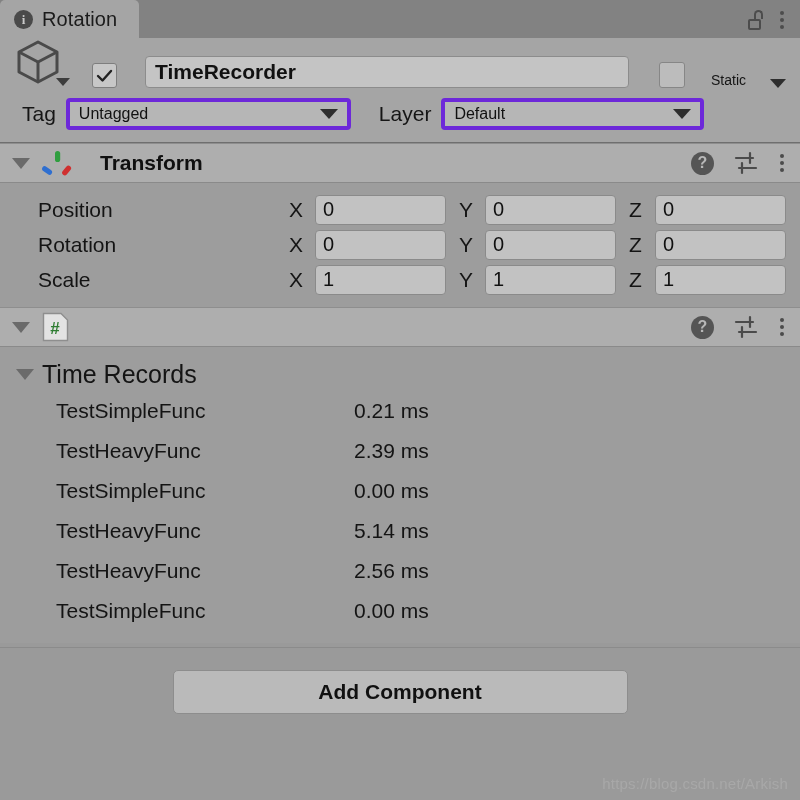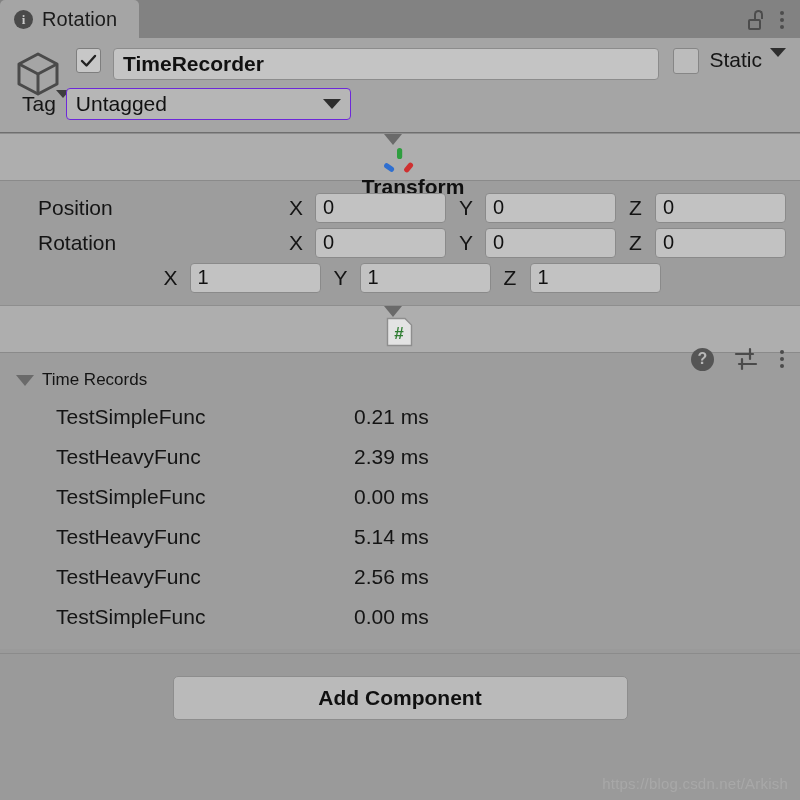--- a/index.html
+++ b/index.html
@@ -92,22 +92,22 @@
 
   
   .go-header {
     background: #a5a5a5;
     padding: 10px 14px 12px 14px;
     box-sizing: border-box;
     border-bottom: 1px solid #6f6f6f;
   }
   .go-row1 {
     display: flex;
-    align-items: flex-start;
-    gap: 0;
+    align-items: flex-end;
+    gap: 16px;
     height: 40px;
   }
   .cube-wrap {
     width: 62px;
     position: relative;
     height: 52px;
     display: flex;
     align-items: center;
     justify-content: flex-start;
     cursor: pointer;
@@ -154,80 +154,79 @@
     width: 26px; height: 26px;
     background: #bcbcbc;
     border: 1px solid #868686;
     border-radius: 3px;
     box-sizing: border-box;
     margin-left: 14px;
     margin-right: 10px;
     cursor: pointer;
     flex: none;
   }
-  .static-label { font-size: 21px; color:#151515; }
+  .static-label { font-size: 14px; color:#151515; }
   .caret-sm {
     width: 0; height: 0;
     border-left: 8px solid transparent;
     border-right: 8px solid transparent;
     border-top: 9px solid #2e2e2e;
     margin-left: 8px;
     cursor: pointer;
     flex: none;
   }
 
   .go-row2 {
     display: flex;
     align-items: center;
-    margin-top: 0;
+    margin-top: 10px;
     padding-left: 8px;
   }
   .field-label {
     font-size: 21px;
     color: #151515;
     margin-right: 10px;
     white-space: nowrap;
   }
   .dropdown {
     height: 32px;
     background: #b6b6b6;
-    border: 1px solid #6d28d9;
+    border: 4px solid #6d28d9;
     border-radius: 4px;
     box-sizing: border-box;
     display: flex;
     align-items: center;
     padding: 0 9px;
-    font-size: 21px;
+    font-size: 16px;
     color: #111;
     cursor: pointer;
     position: relative;
   }
   .dropdown .dd-caret {
     margin-left: auto;
     width: 0; height: 0;
     border-left: 9px solid transparent;
     border-right: 9px solid transparent;
     border-top: 10px solid #2e2e2e;
   }
   .dd-tag { width: 285px; }
   .dd-layer { width: 263px; }
   .layer-group { display: flex; align-items: center; margin-left: 28px; }
 
   
   .comp-header {
-    height: 48px;
+    height: 40px;
     background: #aeaeae;
     border-bottom: 1px solid #8a8a8a;
     border-top: 1px solid #8e8e8e;
     display: flex;
     align-items: center;
     padding: 0 14px 0 12px;
     box-sizing: border-box;
     cursor: pointer;
-    flex-direction: column;
   }
   .foldout {
     width: 0; height: 0;
     border-left: 9px solid transparent;
     border-right: 9px solid transparent;
     border-top: 11px solid #6a6a6a;
     margin-right: 12px;
     flex: none;
     cursor: pointer;
   }
@@ -306,21 +305,21 @@
     height: 34px;
   }
   .list-foldout {
     width: 0; height: 0;
     border-left: 9px solid transparent;
     border-right: 9px solid transparent;
     border-top: 11px solid #6a6a6a;
     margin-right: 8px;
     cursor: pointer;
   }
-  .list-title { font-size: 17px; color: #141414; }
+  .list-title { font-size: 25px; color: #141414; }
   .record-row {
     display: flex;
     align-items: center;
     height: 40px;
     padding-left: 56px;
   }
   .record-name { font-size: 21px; color: #141414; width: 298px; }
   .record-value { font-size: 21px; color: #141414; }
 
   
@@ -399,20 +398,27 @@
     <div class="static-box"></div>
     <span class="static-label">Static</span>
     <span class="caret-sm"></span>
   </div>
 
   <div class="go-row2">
     <span class="field-label">Tag</span>
     <div class="dropdown dd-tag">
       <span>Untagged</span>
       <span class="dd-caret"></span>
+    </div>
+    <div class="layer-group">
+      <span class="field-label">Layer</span>
+      <div class="dropdown dd-layer">
+        <span>Default</span>
+        <span class="dd-caret"></span>
+      </div>
     </div>
   </div>
 </div>
 
 <div class="comp-header">
   <span class="foldout"></span>
   <svg class="transform-icon" viewBox="0 0 30 30" aria-hidden="true">
     <rect x="13" y="3" width="5.2" height="11" rx="2.6" fill="#2f9e3f"></rect>
     <rect x="2.5" y="17" width="5.2" height="11" rx="2.6" fill="#2f6fd0" transform="rotate(-55 5.1 22.5)"></rect>
     <rect x="22" y="17" width="5.2" height="11" rx="2.6" fill="#cf3030" transform="rotate(40 24.6 22.5)"></rect>
@@ -463,20 +469,21 @@
       <span class="axis-letter">Y</span>
       <span class="num-field">0</span>
     </span>
     <span class="axis">
       <span class="axis-letter">Z</span>
       <span class="num-field">0</span>
     </span>
   </div>
 
   <div class="vec-row">
+    <span class="vec-label">Scale</span>
     <span class="axis">
       <span class="axis-letter">X</span>
       <span class="num-field">1</span>
     </span>
     <span class="axis">
       <span class="axis-letter">Y</span>
       <span class="num-field">1</span>
     </span>
     <span class="axis">
       <span class="axis-letter">Z</span>

